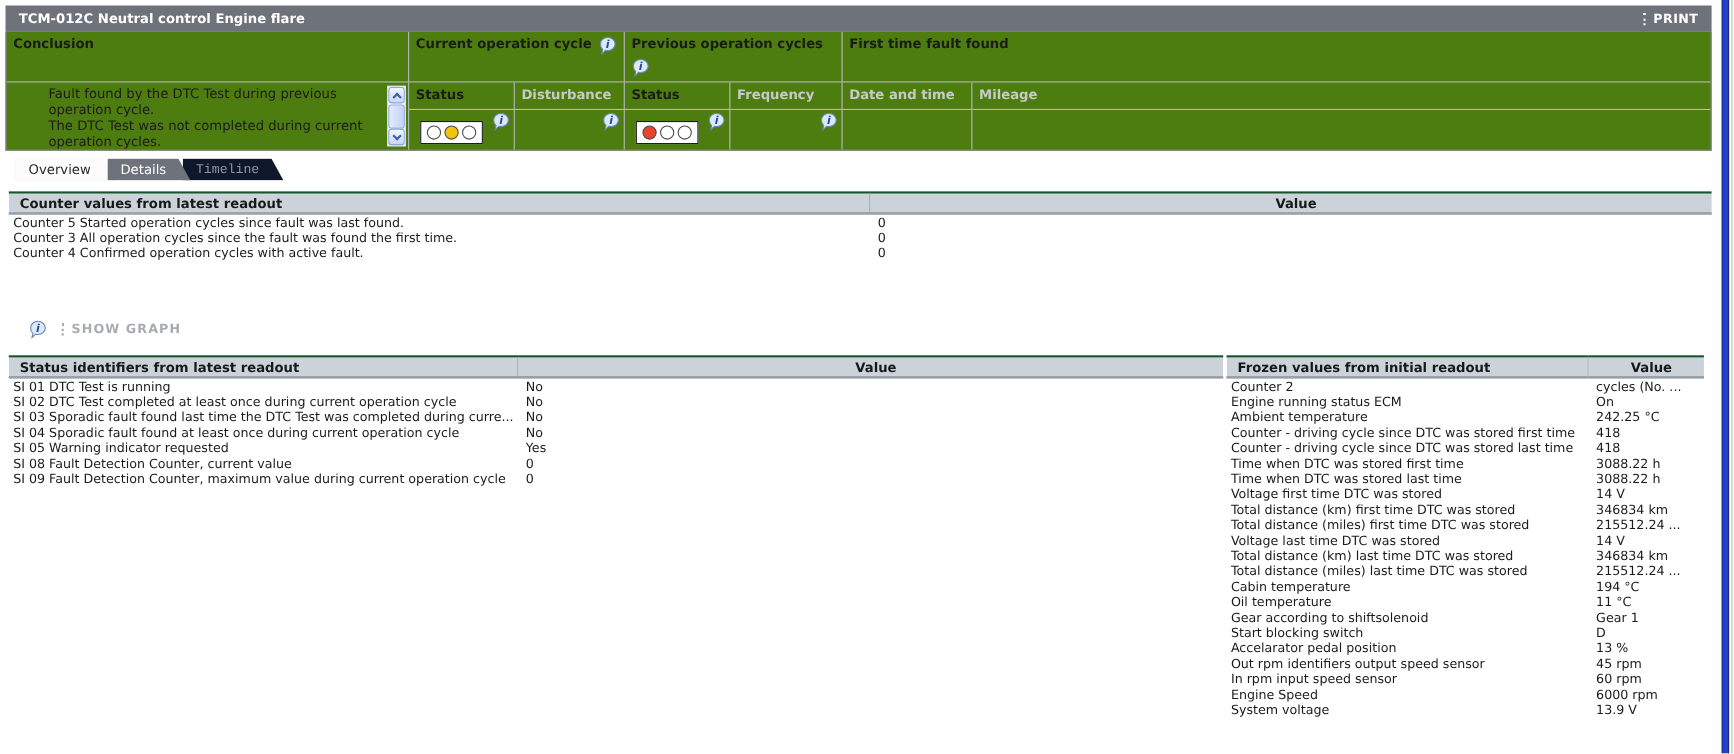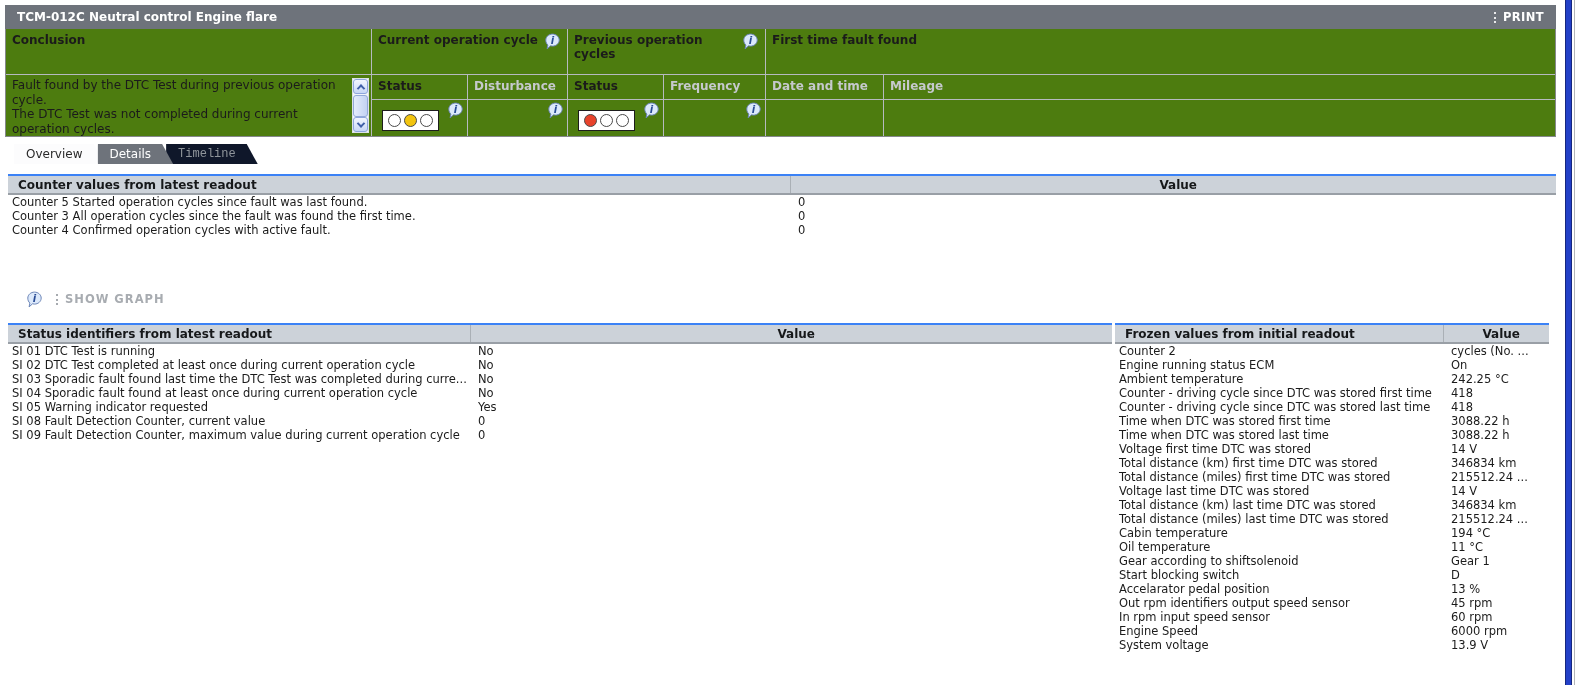--- a/index.html
+++ b/index.html
@@ -27,23 +27,23 @@
     grid-template-rows:46px 25px 36px;
   }
   .hcell { border-right:1px solid #b6bac0; border-bottom:1px solid #b6bac0; padding:4px 6px; position:relative; overflow:hidden; }
   .hcell.bold { font-weight:bold; }
   .hcell.dim { color:#c6c9cd; font-weight:bold; }
   .hcell.noright { border-right:none; }
   .hcell.nobottom { border-bottom:none; }
   .lbl-flex { display:flex; justify-content:space-between; align-items:flex-start; }
   .c-conc-label { grid-column:1; grid-row:1; }
   .c-cur-label  { grid-column:2/4; grid-row:1; }
-  .c-prev-label { grid-column:4/6; grid-row:1; }
+  .c-prev-label { grid-column:4/6; grid-row:1;flex-direction:column; }
   .c-ftf-label  { grid-column:6/8; grid-row:1; }
-  .c-conc-body  { grid-column:1; grid-row:2/4; display:flex; padding:3px 2px 3px 6px; }
+  .c-conc-body  { grid-column:1; grid-row:2/4; display:flex; padding:3px 2px 3px 6px;margin-left:32px; }
   .conc-text { flex:1; line-height:1.22; padding-right:4px; }
   .r2 { grid-row:2; padding-top:4px; }
   .r3 { grid-row:3; }
 
   
   .scrollbar { width:17px; display:flex; flex-direction:column; align-items:center; background:#f2f5fa; border:1px solid #dde2e9; padding:0; }
   .sb-btn { width:15px; height:15px; flex:0 0 auto; background:linear-gradient(#f2f6fe,#c7d6f6); border:1px solid #8ea6dc; border-radius:3px; display:flex; align-items:center; justify-content:center; cursor:pointer; }
   .sb-btn.down { margin-top:auto; }
   .sb-thumb { width:15px; height:22px; flex:0 0 auto; margin-top:1px; background:linear-gradient(90deg,#e4ecfc,#c3d2f3); border:1px solid #93a9d9; border-radius:3px; cursor:grab; }
   .chev { width:6px; height:6px; border-left:2px solid #3f5fa8; border-top:2px solid #3f5fa8; }
@@ -66,21 +66,21 @@
     filter:drop-shadow(0 0 1px #9aa0a6); margin-right:-7px;
   }
   .tab.plain  { background:#fcfcfd; color:#2a2a2a; z-index:2; }
   .tab.active { background:#6e737b; color:#ffffff; z-index:3; }
   .tab.dim    { background:#0f172a; color:#8f959b; z-index:1;font-family:Liberation Mono, monospace; }
 
   
   table.data-table { border-collapse:collapse; table-layout:fixed; margin-left:3px; }
   table.data-table th {
     background:#ccd2d9; text-align:left; font-weight:bold; font-size:12px; color:#16181a;
-    border-top:2px solid #3b82f6; border-bottom:2px solid #999fa6;
+    border-top:2px solid #14532d; border-bottom:2px solid #999fa6;
     height:19px; padding:1px 0 1px 10px; white-space:nowrap; overflow:hidden;
   }
   table.data-table th.val-th { border-left:1px solid #aab0b6;text-align:center; }
   table.data-table td {
     height:14px; padding:0 0 0 4px; font-size:11.5px; white-space:nowrap; overflow:hidden; color:#1b1b1b;
   }
   table.data-table td.cell-value { padding-left:8px; }
   .counter-tbl { width:1548px; margin-top:10px; }
   .frozen-tbl td { font-size:11px; }
 

